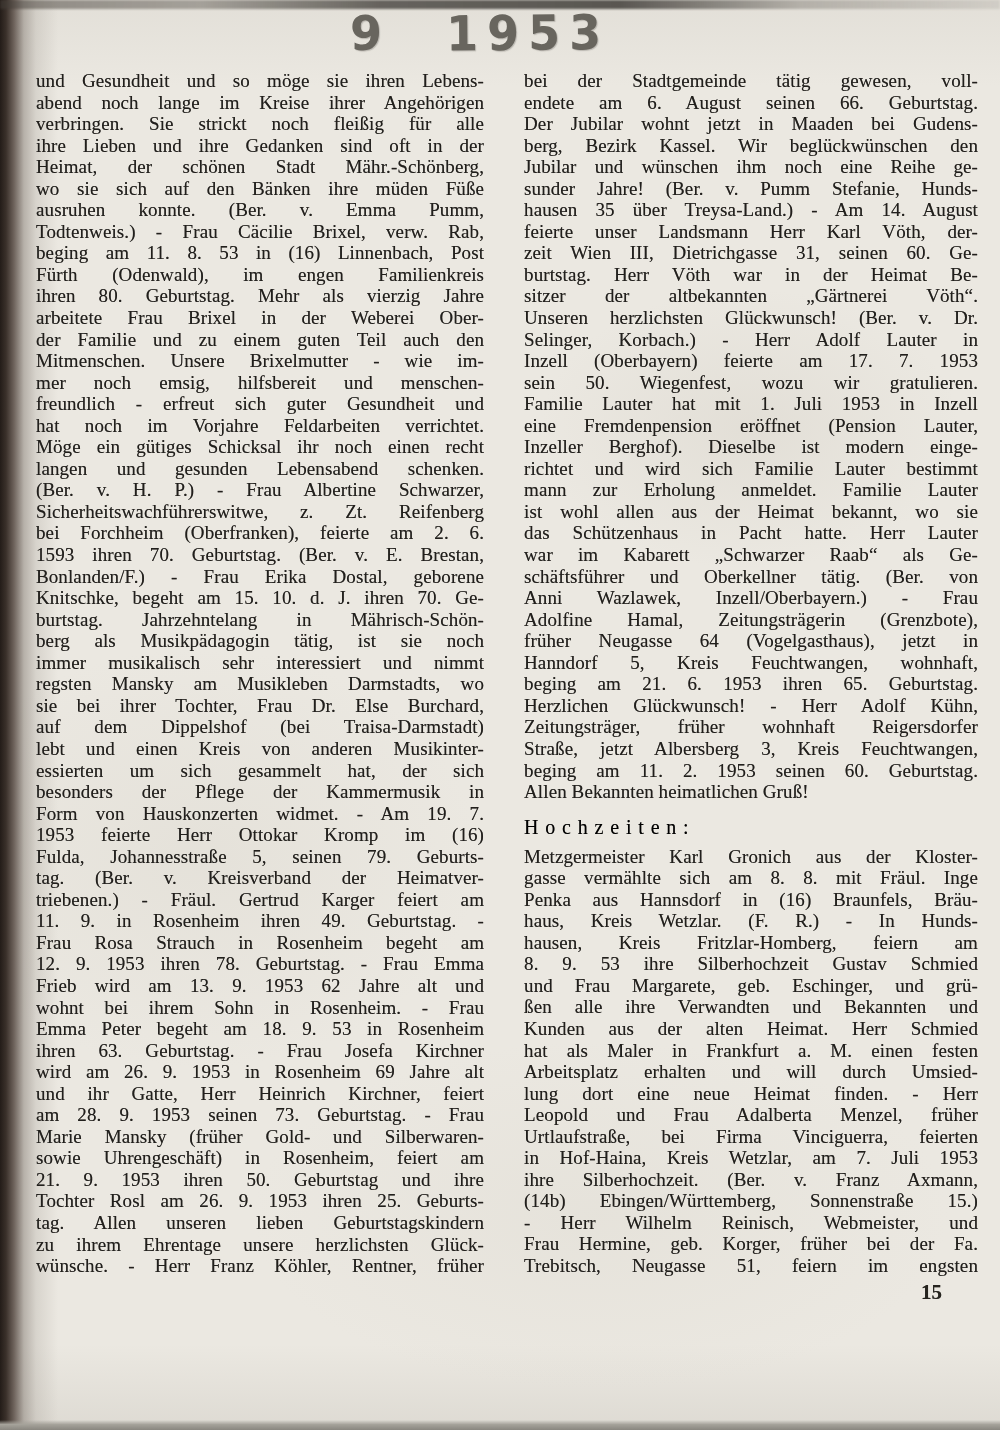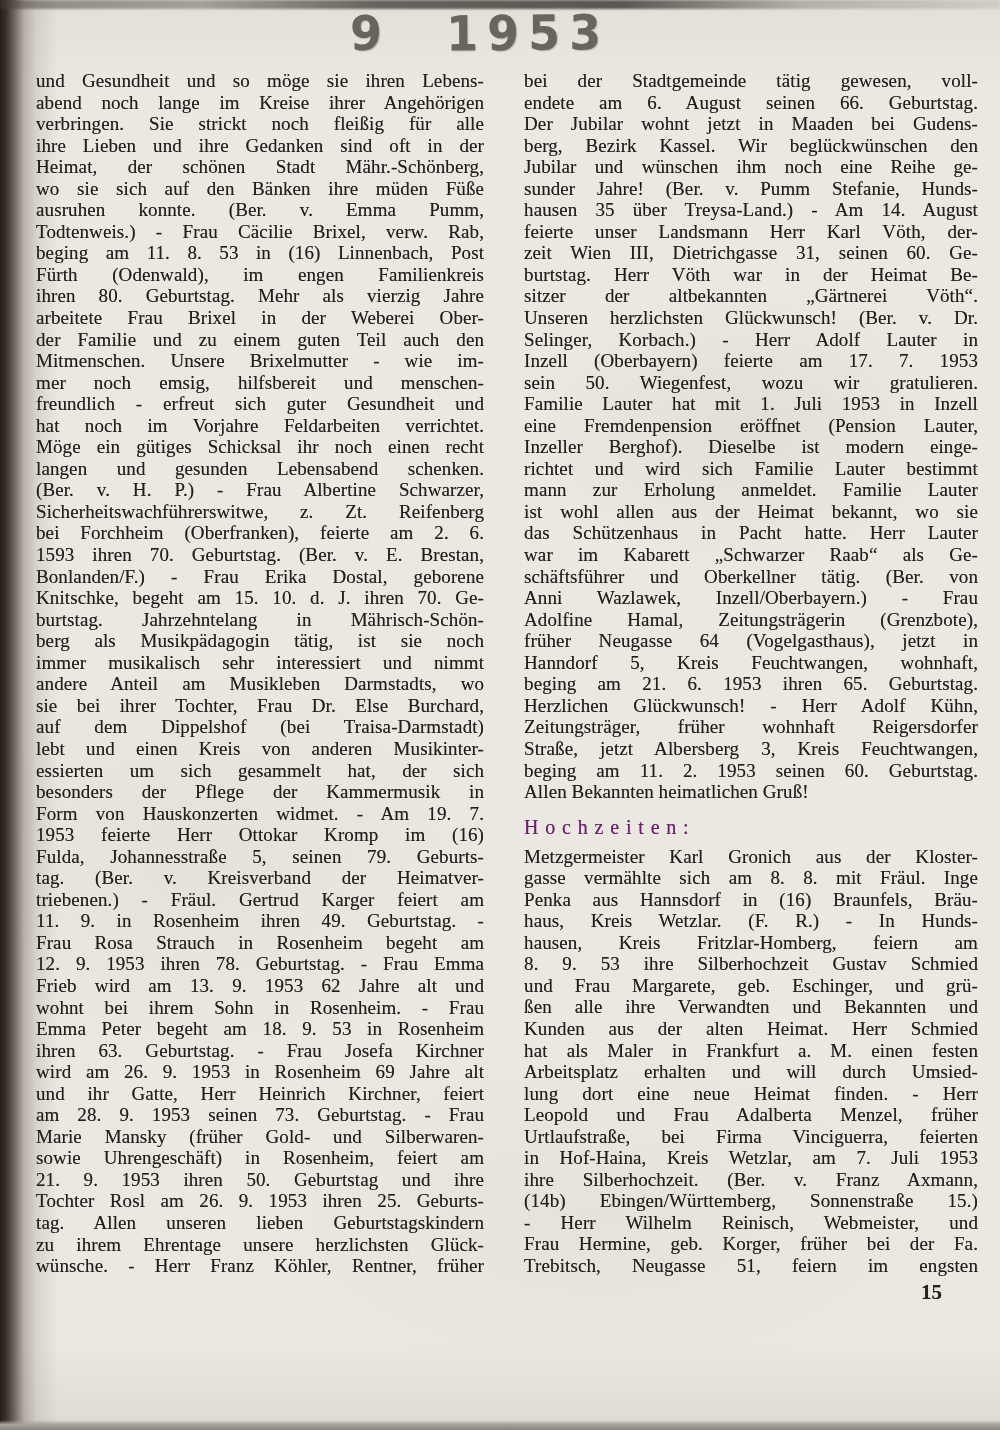--- a/index.html
+++ b/index.html
@@ -54,21 +54,21 @@
   #col-left{width:456px;}
   #col-right{width:462px;margin-left:24px;}
   .line{
     height:21.55px;line-height:21.55px;white-space:nowrap;
     text-align:justify;text-align-last:justify;
     text-shadow:0 0 .5px rgba(30,28,25,.55);
   }
   .line.para-end{text-align-last:left;}
   .section-heading{
     height:43px;line-height:48px;font-size:20px;
-    letter-spacing:.34em;color:#701a75;
+    letter-spacing:.34em;color:#000000;
     text-shadow:0 0 .5px rgba(30,28,25,.55);
   }
   #page-number{
     position:absolute;left:921px;top:1280px;
     font-size:21px;font-weight:bold;color:#26241f;
     font-family:"Liberation Serif","DejaVu Serif",serif;
     text-shadow:0 0 .5px rgba(30,28,25,.6);
   }
 </style>
 </head>
@@ -107,21 +107,21 @@
       <div class="line">langen und gesunden Lebensabend schenken.</div>
       <div class="line">(Ber. v. H. P.) - Frau Albertine Schwarzer,</div>
       <div class="line">Sicherheitswachführerswitwe, z. Zt. Reifenberg</div>
       <div class="line">bei Forchheim (Oberfranken), feierte am 2. 6.</div>
       <div class="line">1593 ihren 70. Geburtstag. (Ber. v. E. Brestan,</div>
       <div class="line">Bonlanden/F.) - Frau Erika Dostal, geborene</div>
       <div class="line">Knitschke, begeht am 15. 10. d. J. ihren 70. Ge-</div>
       <div class="line">burtstag. Jahrzehntelang in Mährisch-Schön-</div>
       <div class="line">berg als Musikpädagogin tätig, ist sie noch</div>
       <div class="line">immer musikalisch sehr interessiert und nimmt</div>
-      <div class="line">andere Anteil am Musikleben Darmstadts, wo</div>
+      <div class="line">regsten Mansky am Musikleben Darmstadts, wo</div>
       <div class="line">sie bei ihrer Tochter, Frau Dr. Else Burchard,</div>
       <div class="line">auf dem Dippelshof (bei Traisa-Darmstadt)</div>
       <div class="line">lebt und einen Kreis von anderen Musikinter-</div>
       <div class="line">essierten um sich gesammelt hat, der sich</div>
       <div class="line">besonders der Pflege der Kammermusik in</div>
       <div class="line">Form von Hauskonzerten widmet. - Am 19. 7.</div>
       <div class="line">1953 feierte Herr Ottokar Kromp im (16)</div>
       <div class="line">Fulda, Johannesstraße 5, seinen 79. Geburts-</div>
       <div class="line">tag. (Ber. v. Kreisverband der Heimatver-</div>
       <div class="line">triebenen.) - Fräul. Gertrud Karger feiert am</div>

